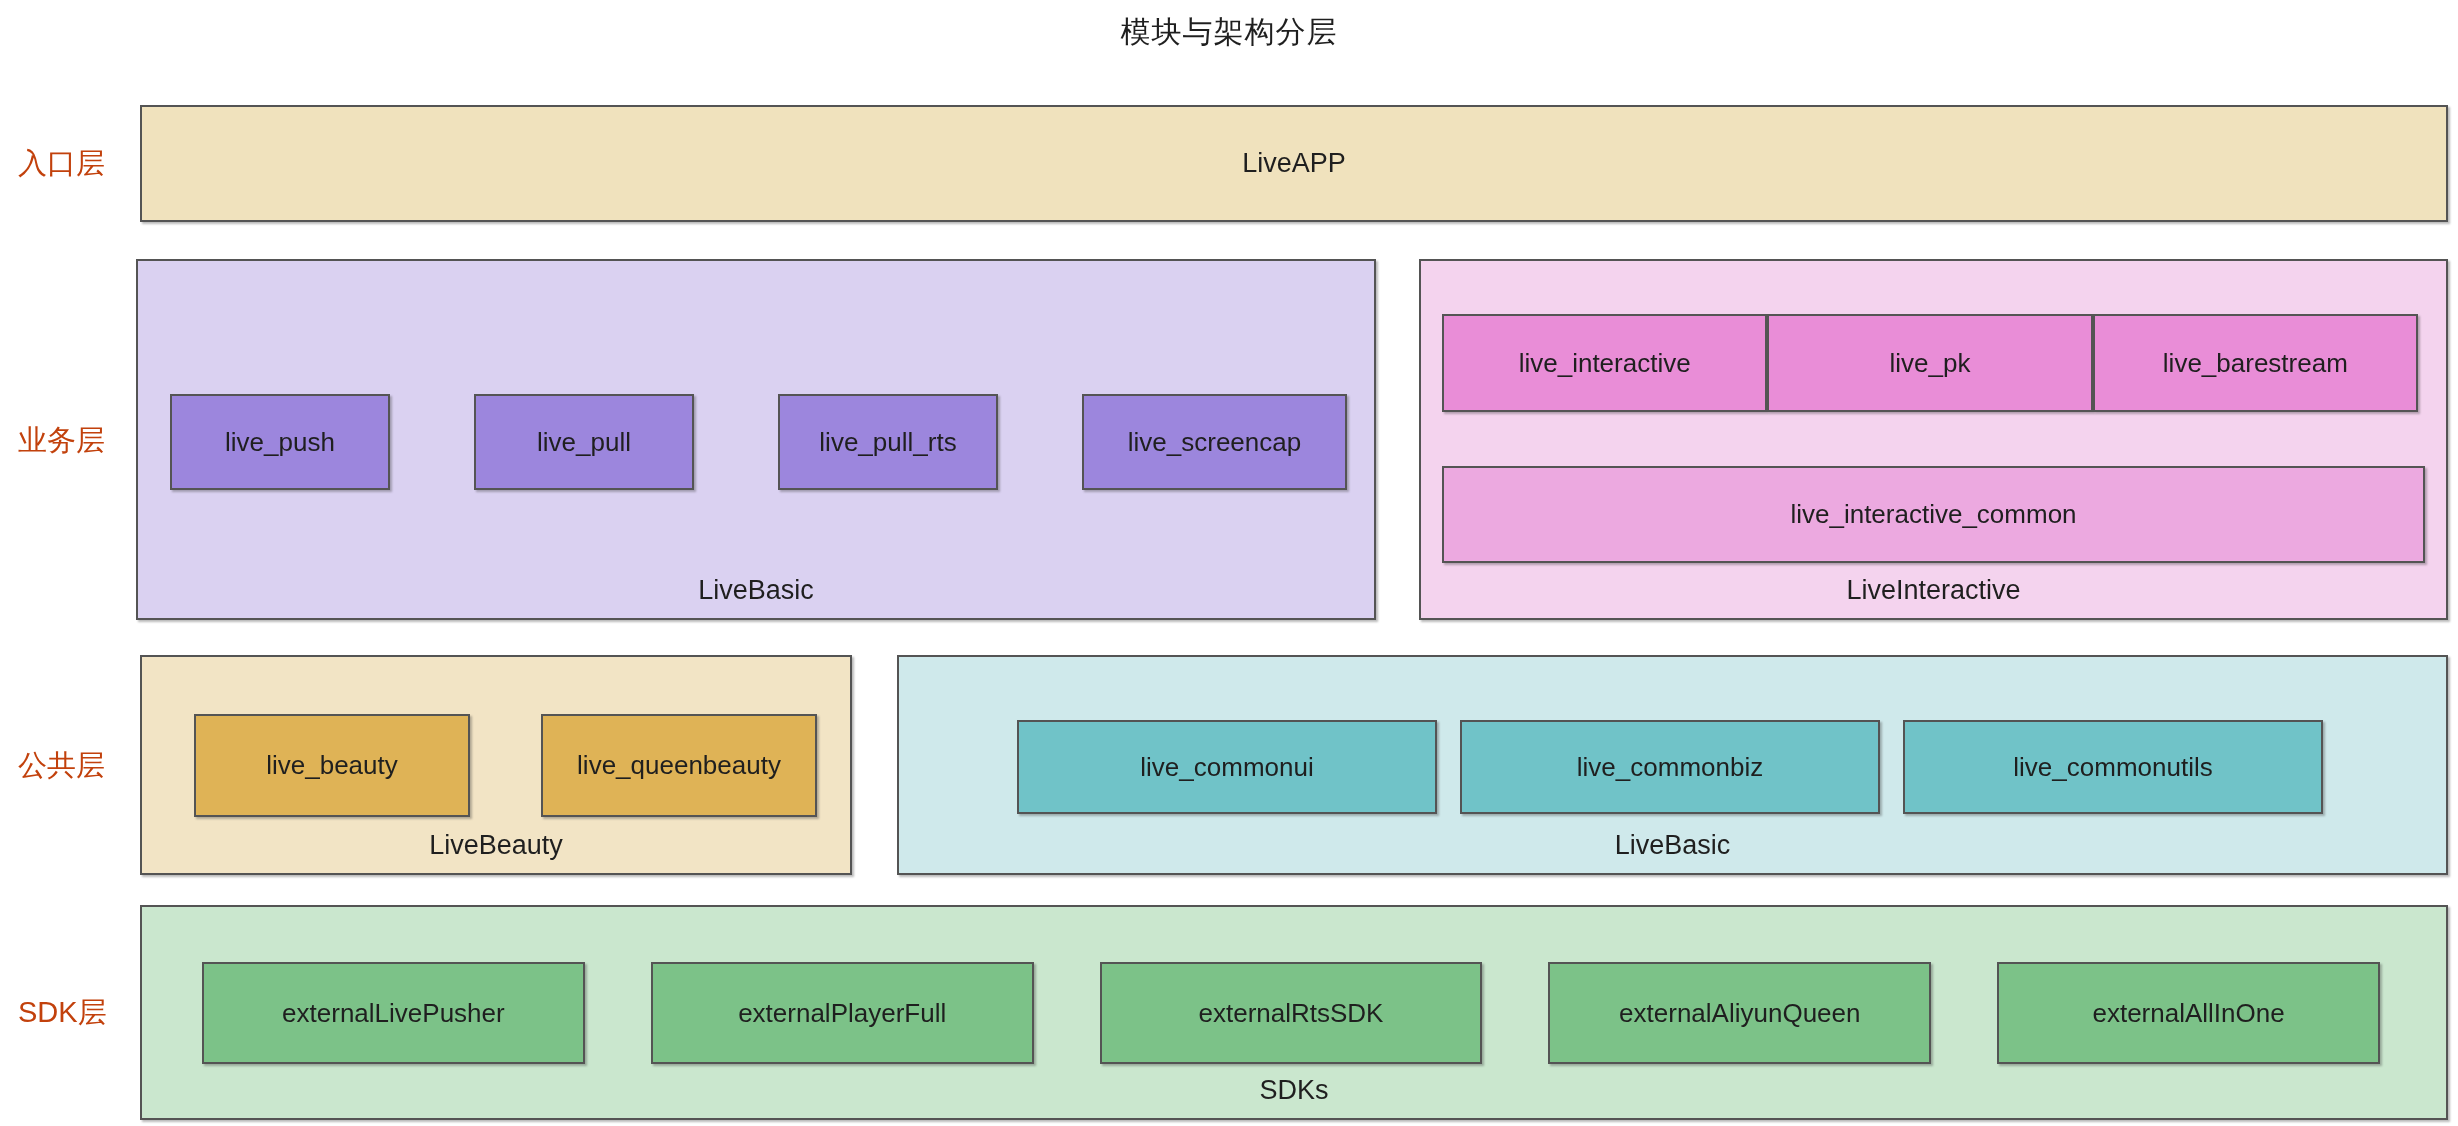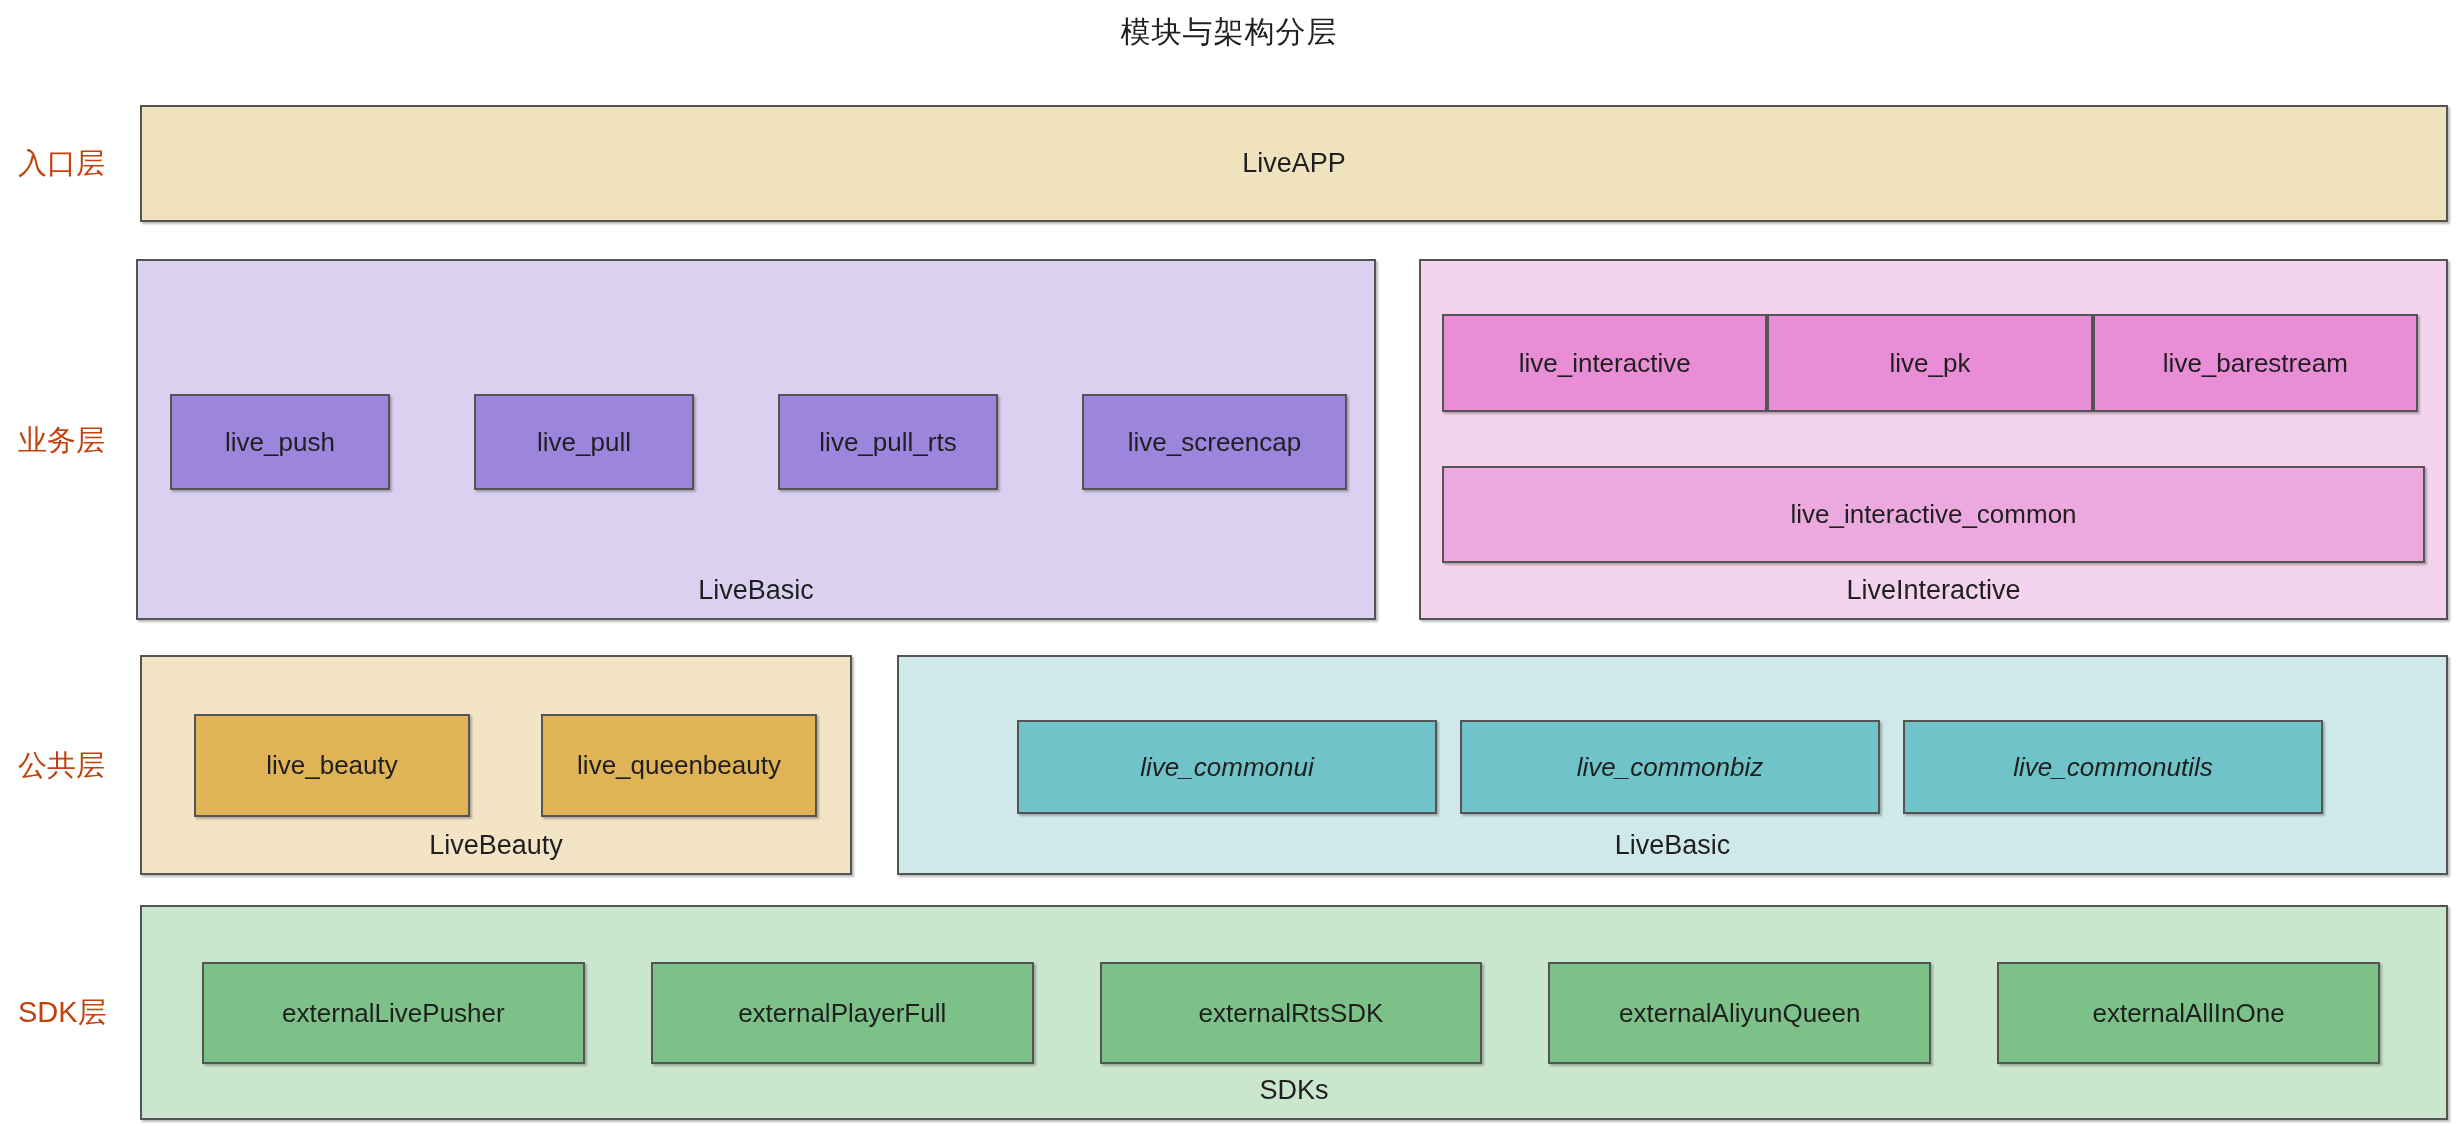--- a/index.html
+++ b/index.html
@@ -63,21 +63,21 @@
   .mod-pink { background:#e98dd7; }
   .module-wide { position:absolute; top:205px; left:21px; right:21px; height:97px; background:#eca9e0; }
 
   
   #grp-livebeauty { left:140px; top:655px; width:712px; height:220px; background:#f2e4c5; }
   #grp-livebeauty .row { top:57px; left:34px; right:33px; height:103px; gap:53px; }
   #grp-livebeauty .row .module { flex:1;margin-left:18px; }
   .mod-gold { background:#dfb356; }
 
   #grp-livecommon { left:897px; top:655px; width:1551px; height:220px; background:#cfe9eb; }
-  #grp-livecommon .row { top:63px; left:118px; right:123px; height:94px; gap:23px;font-style:italic; }
+  #grp-livecommon .row { top:63px; left:118px; right:123px; height:94px; gap:23px; }
   #grp-livecommon .row .module { flex:1; }
   .mod-teal { background:#70c3c8; }
 
   
   #grp-sdks { left:140px; top:905px; width:2308px; height:215px; background:#cae7ce; }
   #grp-sdks .row { top:55px; left:60px; right:66px; height:102px; gap:66px; }
   #grp-sdks .row .module { flex:1; }
   .mod-green { background:#7cc288; }
 </style>
 </head>

